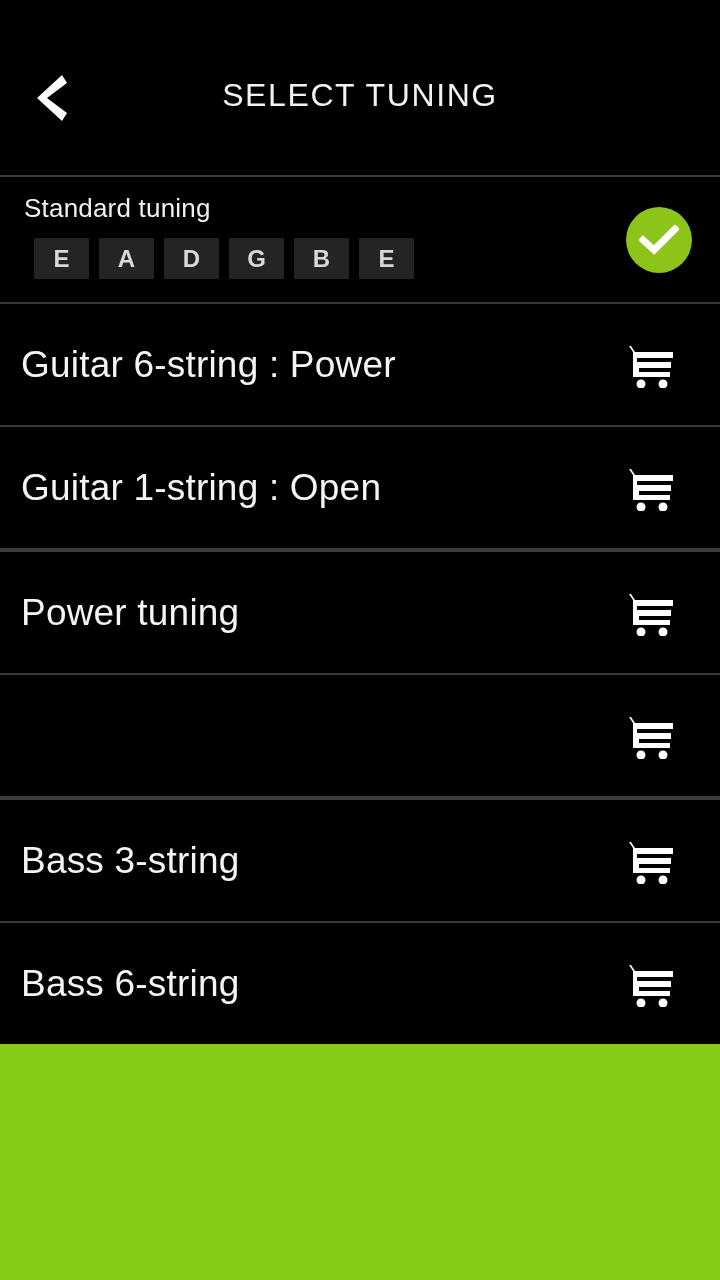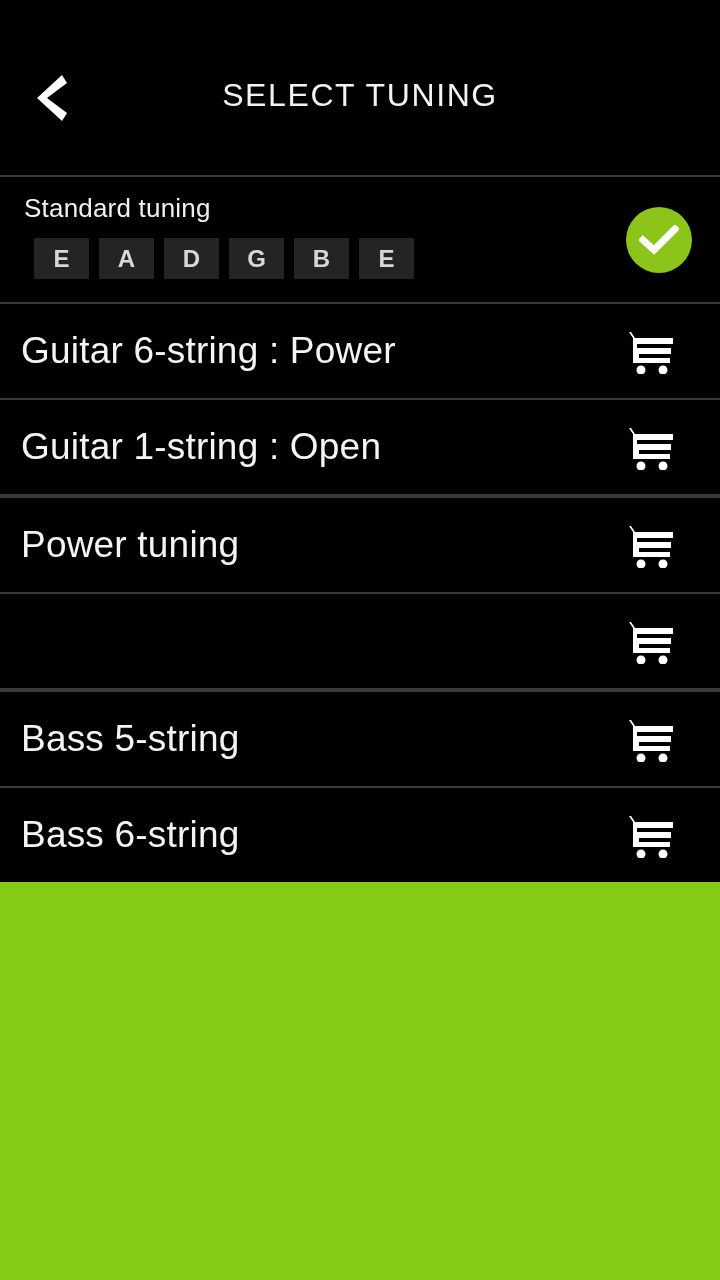--- a/index.html
+++ b/index.html
@@ -64,21 +64,21 @@
     width: 100%;
   }
 
   
   .list {
     position: relative;
   }
 
   .row {
     position: relative;
-    height: 94px;
+    height: 121px;
     box-sizing: border-box;
     background: #000000;
     cursor: pointer;
   }
   .row-label {
     position: absolute;
     left: 21px;
     top: 50%;
     transform: translateY(-50%);
     font-size: 37px;
@@ -243,21 +243,21 @@
         </svg>
       </div>
     </div>
 
     <div class="divider"></div>
 
 
     <div class="divider"></div>
 
     <div class="row">
-      <div class="row-label">Bass 5-string</div>
+      <div class="row-label">Bass 3-string</div>
       <div class="cart-icon">
         <svg width="54" height="46" viewBox="0 0 54 46">
           <path d="M1,4 L11,4 L15,10 L53,10 L53,16 L17,16 L17,20 L51,20 L51,26 L19,26 L19,30 L50,30 L50,35 L13,35 L13,10 L9,4 L1,4 Z" fill="#ffffff"></path>
           <circle cx="21" cy="42" r="4.5" fill="#ffffff"></circle>
           <circle cx="43" cy="42" r="4.5" fill="#ffffff"></circle>
         </svg>
       </div>
     </div>
 
     <div class="divider"></div>

